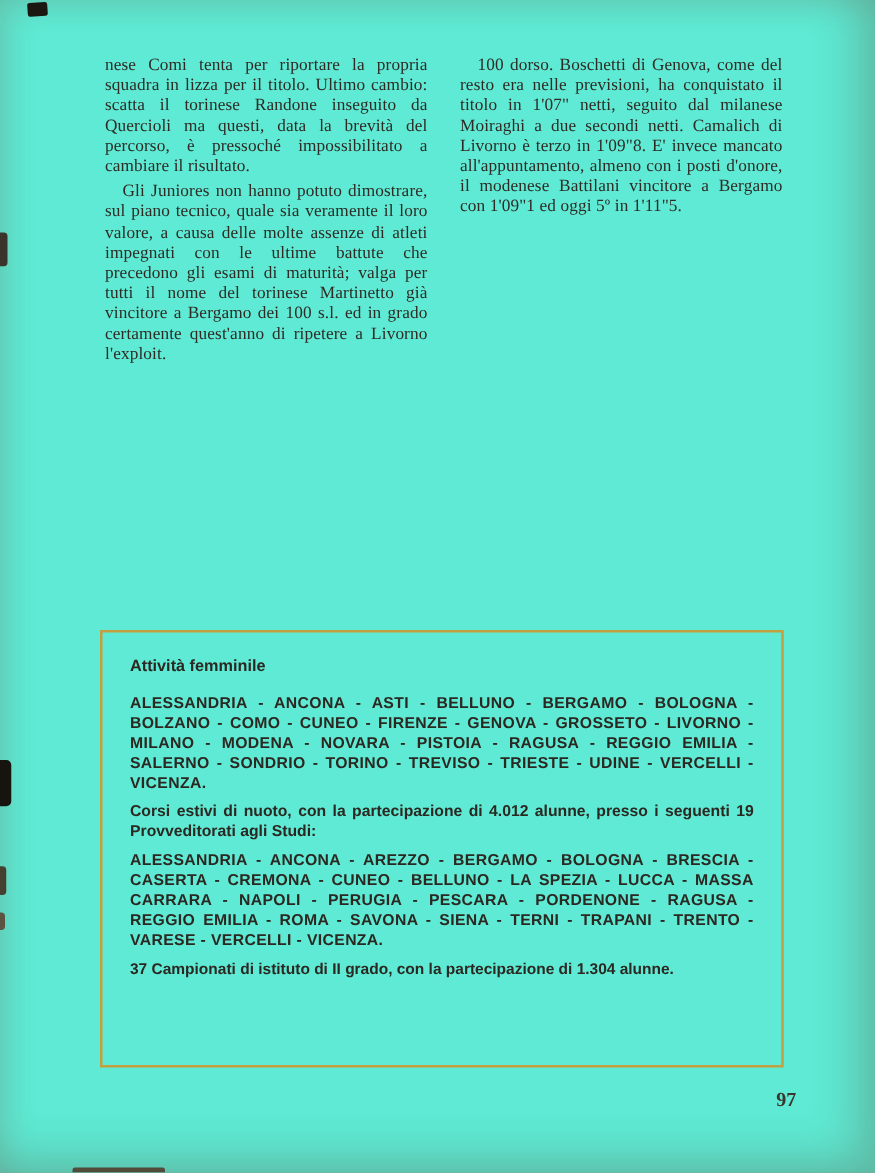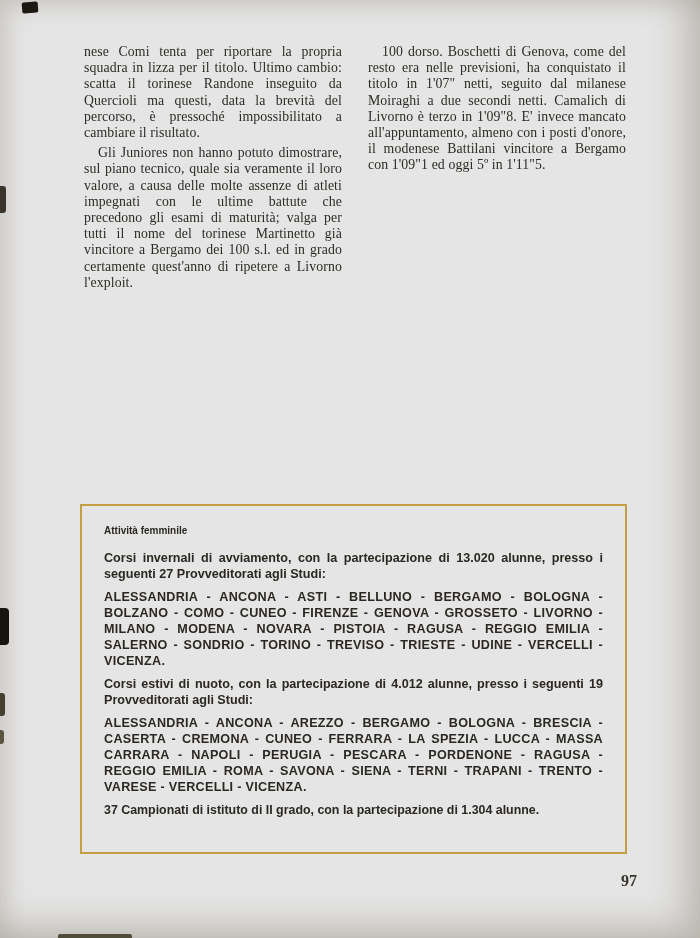--- a/index.html
+++ b/index.html
@@ -5,21 +5,21 @@
   * { margin: 0; padding: 0; box-sizing: border-box; }
   html, body { width: 700px; height: 938px; }
   body {
     font-family: "Liberation Serif", serif;
     background: #b8b1a0;
   }
   .page {
     position: relative;
     width: 700px;
     height: 938px;
-    background: #e5e5e5;
+    background: #5eead4;
     color: #2e2b25;
     overflow: hidden;
     box-shadow: inset -16px -12px 34px rgba(92, 82, 60, 0.28),
                 inset 8px 5px 22px rgba(120, 110, 88, 0.18);
   }
 
   
   .mark { position: absolute; background: #1b1812; }
   .mark-corner { left: 22px; top: 2px; width: 16px; height: 11px; transform: rotate(-4deg); border-radius: 2px; }
   .mark-left-1 { left: 0; top: 186px; width: 6px; height: 27px; background: #3a342a; border-radius: 0 3px 3px 0; }
@@ -53,21 +53,21 @@
     left: 80px;
     top: 504px;
     width: 547px;
     height: 350px;
     border: 2px solid #c2a041;
     padding: 19px 22px 0 22px;
     font-family: "Liberation Sans", sans-serif;
     color: #2b2822;
   }
   .box-title {
-    font-size: 10px;
+    font-size: 13px;
     font-weight: bold;
     margin-bottom: 14px;
   }
   .box p {
     font-size: 12.6px;
     font-weight: bold;
     line-height: 16px;
     text-align: justify;
     margin-bottom: 7px;
   }
@@ -106,22 +106,21 @@
       <p>nese Comi tenta per riportare la propria squadra in lizza per il titolo. Ultimo cambio: scatta il torinese Randone inseguito da Quercioli ma questi, data la brevità del percorso, è pressoché impossibilitato a cambiare il risultato.</p>
       <p class="ind">Gli Juniores non hanno potuto dimostrare, sul piano tecnico, quale sia veramente il loro valore, a causa delle molte assenze di atleti impegnati con le ultime battute che precedono gli esami di maturità; valga per tutti il nome del torinese Martinetto già vincitore a Bergamo dei 100 s.l. ed in grado certamente quest'anno di ripetere a Livorno l'exploit.</p>
     </div>
     <div class="col">
       <p class="ind">100 dorso. Boschetti di Genova, come del resto era nelle previsioni, ha conquistato il titolo in 1'07" netti, seguito dal milanese Moiraghi a due secondi netti. Camalich di Livorno è terzo in 1'09"8. E' invece mancato all'appuntamento, almeno con i posti d'onore, il modenese Battilani vincitore a Bergamo con 1'09"1 ed oggi 5º in 1'11"5.</p>
     </div>
   </div>
 
   <div class="box">
     <div class="box-title">Attività femminile</div>
-    <p>Corsi invernali di avviamento, con la partecipazione di 13.020 alunne, presso i seguenti 27 Provveditorati agli Studi:</p>
     <p class="cities">ALESSANDRIA - ANCONA - ASTI - BELLUNO - BERGAMO - BOLOGNA - BOLZANO - COMO - CUNEO - FIRENZE - GENOVA - GROSSETO - LIVORNO - MILANO - MODENA - NOVARA - PISTOIA - RAGUSA - REGGIO EMILIA - SALERNO - SONDRIO - TORINO - TREVISO - TRIESTE - UDINE - VERCELLI - VICENZA.</p>
     <p>Corsi estivi di nuoto, con la partecipazione di 4.012 alunne, presso i seguenti 19 Provveditorati agli Studi:</p>
-    <p class="cities">ALESSANDRIA - ANCONA - AREZZO - BERGAMO - BOLOGNA - BRESCIA - CASERTA - CREMONA - CUNEO - FERRARA - LA SPEZIA - LUCCA - MASSA CARRARA - NAPOLI - PERUGIA - PESCARA - PORDENONE - RAGUSA - REGGIO EMILIA - ROMA - SAVONA - SIENA - TERNI - TRAPANI - TRENTO - VARESE - VERCELLI - VICENZA.</p>
+    <p class="cities">ALESSANDRIA - ANCONA - AREZZO - BERGAMO - BOLOGNA - BRESCIA - CASERTA - CREMONA - CUNEO - BELLUNO - LA SPEZIA - LUCCA - MASSA CARRARA - NAPOLI - PERUGIA - PESCARA - PORDENONE - RAGUSA - REGGIO EMILIA - ROMA - SAVONA - SIENA - TERNI - TRAPANI - TRENTO - VARESE - VERCELLI - VICENZA.</p>
     <p class="hang">37 Campionati di istituto di II grado, con la partecipazione di 1.304 alunne.</p>
   </div>
 
   <div class="page-number">97</div>
 
 </div>
 
 </body></html>

